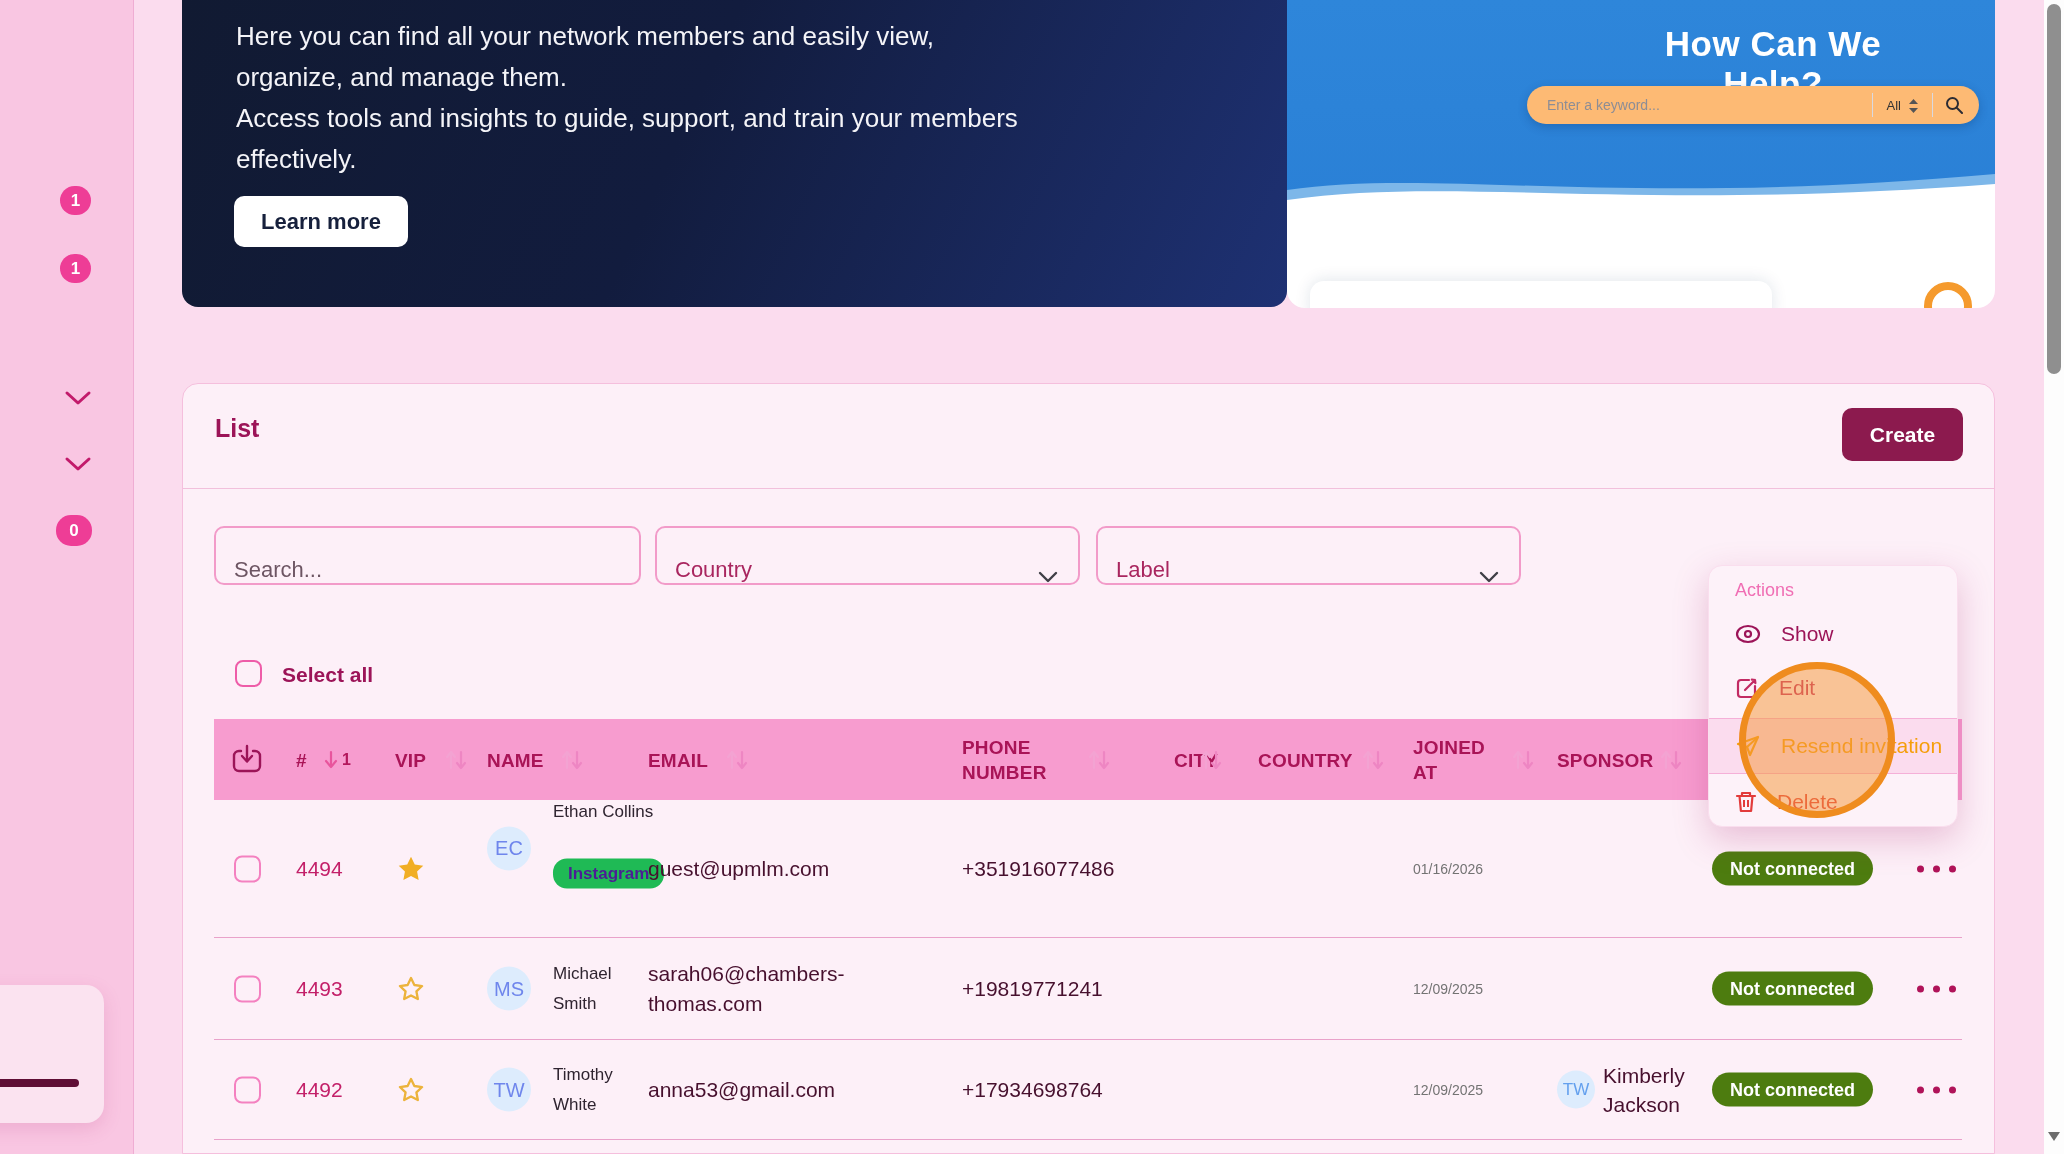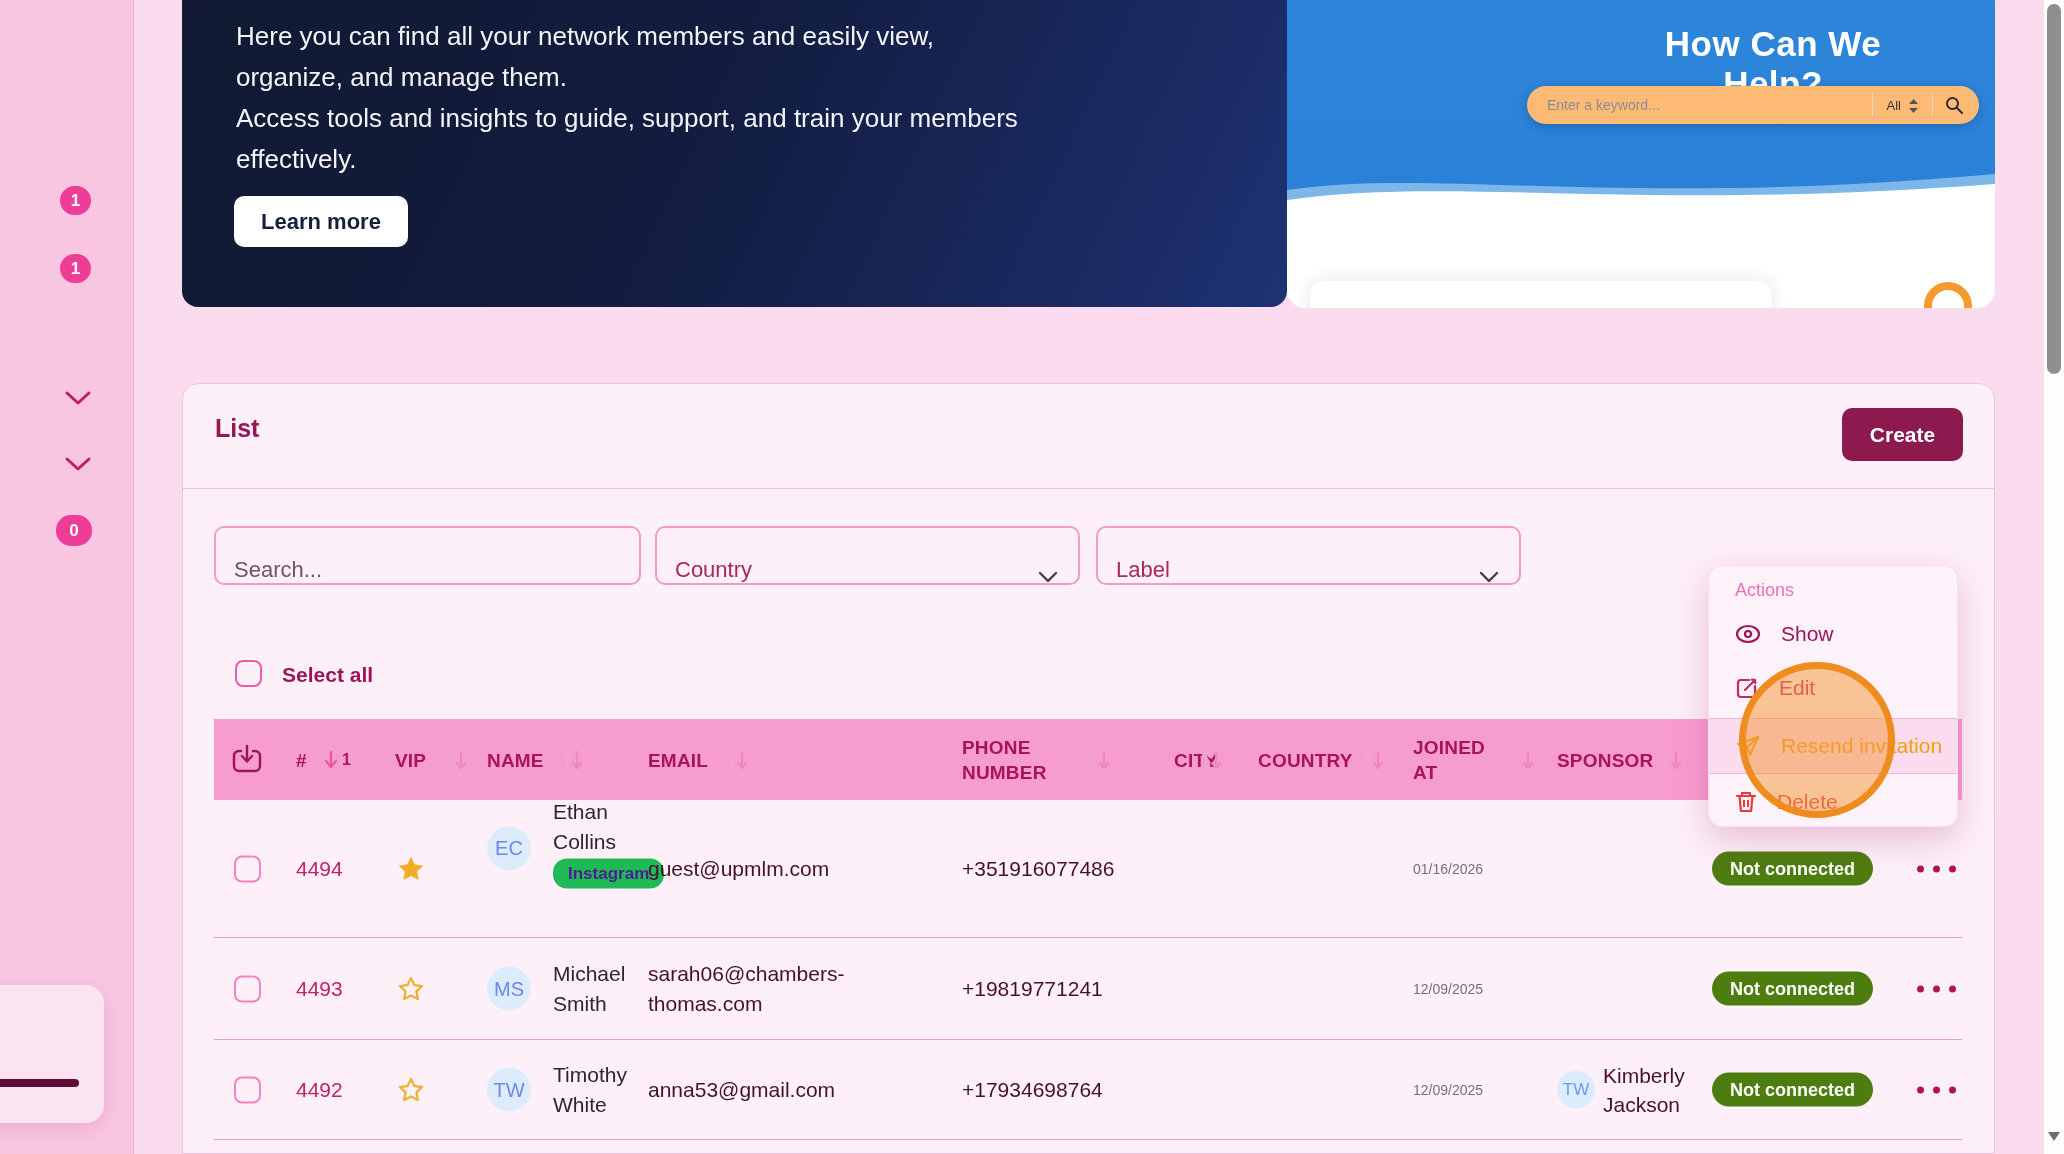--- a/index.html
+++ b/index.html
@@ -83,21 +83,21 @@
   .s-vip{left:229px;} .s-name{left:345px;} .s-email{left:510px;} .s-phone{left:872px;}
   .s-city{left:984px;} .s-country{left:1146px;} .s-joined{left:1296px;} .s-sponsor{left:1444px;}
   .idsort{left:108px;display:flex;align-items:center;gap:2px;}
   .idrank{font-size:16px;font-weight:bold;color:#b3175c;}
   .rowcheck{width:27px;height:27px;border:2px solid #f481c0;border-radius:8px;box-sizing:border-box;cursor:pointer;}
   .idtxt{font-size:21px;color:#c32069;}
   .avatar{width:44px;height:44px;border-radius:50%;background:#ddecfd;color:#6f86ec;display:flex;align-items:center;
     justify-content:center;font-size:20px;}
   .namewrap{left:273px;width:230px;}
   .nametxt{position:absolute;left:66px;top:50%;transform:translateY(-50%);width:105px;
-    font-size:21px;line-height:30px;color:#2f2430;}
+    font-size:17px;line-height:30px;color:#2f2430;}
   .r1 .nametxt{transform:none;top:-4px;}
   .socialpill{position:absolute;left:66px;top:58px;background:#1fba55;color:#4c1d95;font-size:17px;font-weight:bold;
     padding:5px 15px;border-radius:14px;white-space:nowrap;}
   .emailtxt{width:205px;font-size:21px;line-height:30px;color:#47102e;overflow-wrap:break-word;}
   .phonetxt{font-size:21px;color:#47102e;}
   .joinedtxt{font-size:14px;color:#737373;}
   .sponsorcell{width:160px;}
   .sp-av{position:absolute;left:0;top:50%;transform:translateY(-50%);width:38px;height:38px;border-radius:50%;
     background:#ddecfd;color:#64a0ee;display:flex;align-items:center;justify-content:center;font-size:17px;}
   .sp-name{position:absolute;left:46px;top:50%;transform:translateY(-50%);width:100px;font-size:21px;

